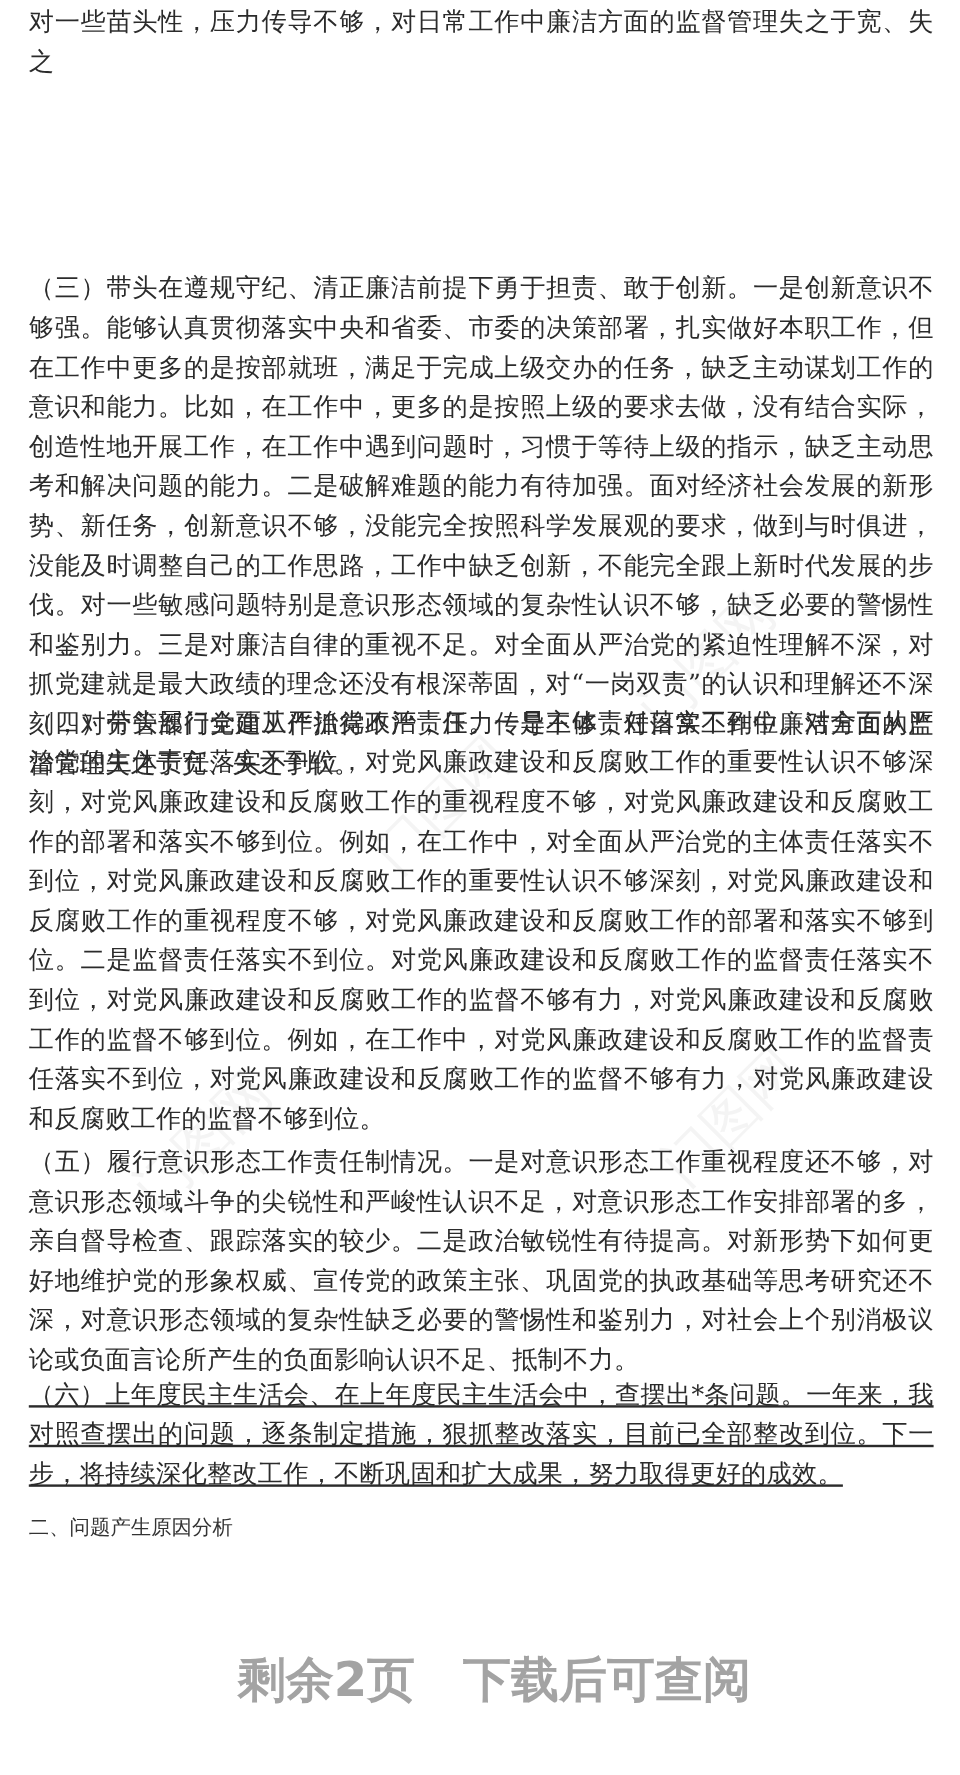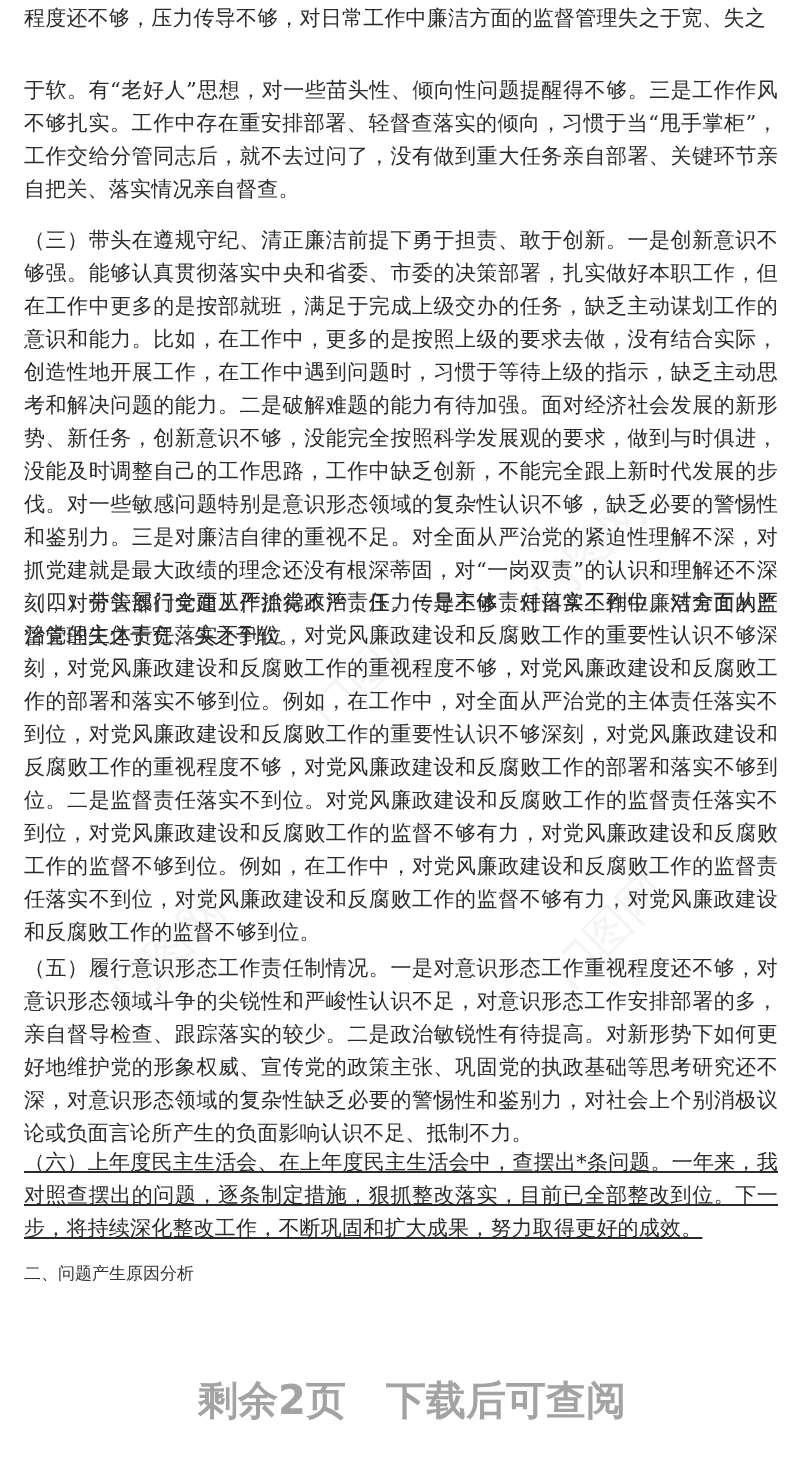--- a/index.html
+++ b/index.html
@@ -85,23 +85,22 @@
 </head>
 <body>
 
 <div class="page">
 
   <span class="watermark wm-1">门图网</span>
   <span class="watermark wm-2">门图网</span>
   <span class="watermark wm-3">门图网</span>
   <span class="watermark wm-4">门图网</span>
 
-  <p class="line-block p-first">程度还不够，压力传导不够，对日常工作中廉洁方面的监督管理失之于宽、失之</p>
+  <p class="line-block p-first">对一些苗头性，压力传导不够，对日常工作中廉洁方面的监督管理失之于宽、失之</p>
 
-  <p class="line-block p-cont">于软。有“老好人”思想，对一些苗头性、倾向性问题提醒得不够。三是工作作风不够扎实。工作中存在重安排部署、轻督查落实的倾向，习惯于当“甩手掌柜”，工作交给分管同志后，就不去过问了，没有做到重大任务亲自部署、关键环节亲自把关、落实情况亲自督查。</p>
 
   <p class="line-block p-3">（三）带头在遵规守纪、清正廉洁前提下勇于担责、敢于创新。一是创新意识不够强。能够认真贯彻落实中央和省委、市委的决策部署，扎实做好本职工作，但在工作中更多的是按部就班，满足于完成上级交办的任务，缺乏主动谋划工作的意识和能力。比如，在工作中，更多的是按照上级的要求去做，没有结合实际，创造性地开展工作，在工作中遇到问题时，习惯于等待上级的指示，缺乏主动思考和解决问题的能力。二是破解难题的能力有待加强。面对经济社会发展的新形势、新任务，创新意识不够，没能完全按照科学发展观的要求，做到与时俱进，没能及时调整自己的工作思路，工作中缺乏创新，不能完全跟上新时代发展的步伐。对一些敏感问题特别是意识形态领域的复杂性认识不够，缺乏必要的警惕性和鉴别力。三是对廉洁自律的重视不足。对全面从严治党的紧迫性理解不深，对抓党建就是最大政绩的理念还没有根深蒂固，对“一岗双责”的认识和理解还不深刻，对分管部门党建工作抓得不严，压力传导不够，对日常工作中廉洁方面的监督管理失之于宽、失之于软。</p>
 
   <p class="line-block p-4">（四）带头履行全面从严治党政治责任。一是主体责任落实不到位。对全面从严治党的主体责任落实不到位，对党风廉政建设和反腐败工作的重要性认识不够深刻，对党风廉政建设和反腐败工作的重视程度不够，对党风廉政建设和反腐败工作的部署和落实不够到位。例如，在工作中，对全面从严治党的主体责任落实不到位，对党风廉政建设和反腐败工作的重要性认识不够深刻，对党风廉政建设和反腐败工作的重视程度不够，对党风廉政建设和反腐败工作的部署和落实不够到位。二是监督责任落实不到位。对党风廉政建设和反腐败工作的监督责任落实不到位，对党风廉政建设和反腐败工作的监督不够有力，对党风廉政建设和反腐败工作的监督不够到位。例如，在工作中，对党风廉政建设和反腐败工作的监督责任落实不到位，对党风廉政建设和反腐败工作的监督不够有力，对党风廉政建设和反腐败工作的监督不够到位。</p>
 
   <p class="line-block p-5">（五）履行意识形态工作责任制情况。一是对意识形态工作重视程度还不够，对意识形态领域斗争的尖锐性和严峻性认识不足，对意识形态工作安排部署的多，亲自督导检查、跟踪落实的较少。二是政治敏锐性有待提高。对新形势下如何更好地维护党的形象权威、宣传党的政策主张、巩固党的执政基础等思考研究还不深，对意识形态领域的复杂性缺乏必要的警惕性和鉴别力，对社会上个别消极议论或负面言论所产生的负面影响认识不足、抵制不力。</p>
 
   <p class="line-block p-6">（六）上年度民主生活会、在上年度民主生活会中，查摆出*条问题。一年来，我对照查摆出的问题，逐条制定措施，狠抓整改落实，目前已全部整改到位。下一步，将持续深化整改工作，不断巩固和扩大成果，努力取得更好的成效。</p>
 
   <h2 class="section-heading">二、问题产生原因分析</h2>

